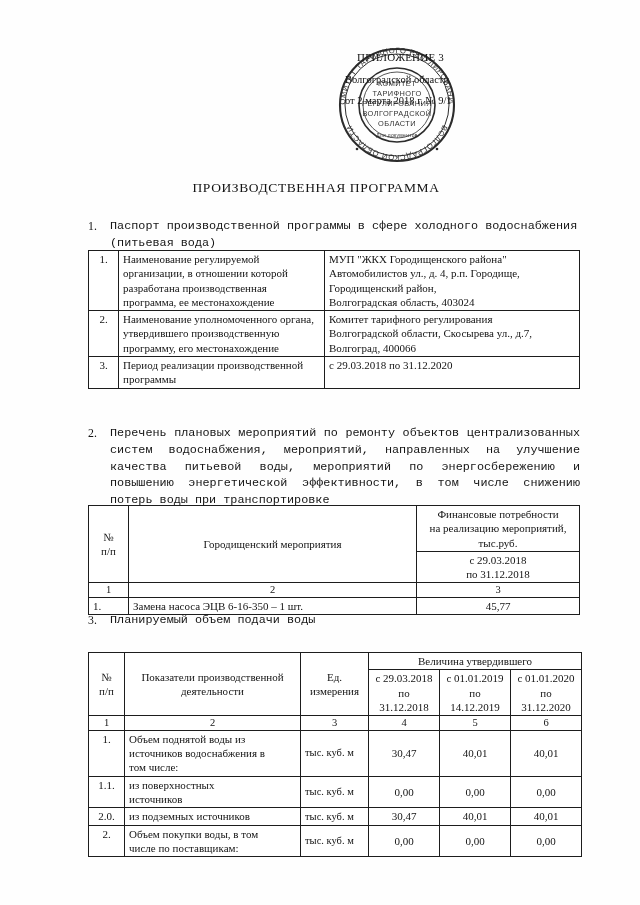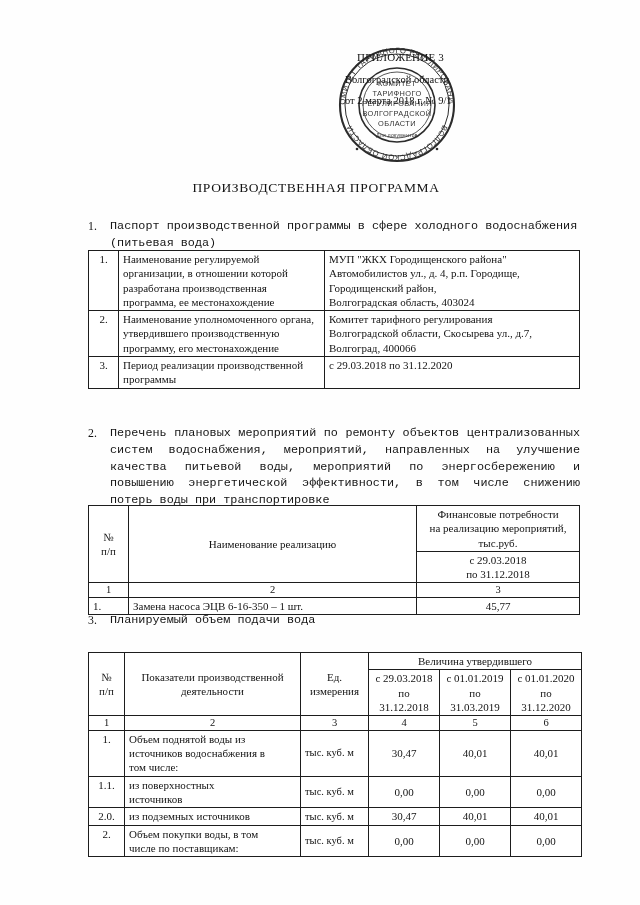--- a/index.html
+++ b/index.html
@@ -228,21 +228,21 @@
   <table class="doc" id="table-measures">
     <colgroup>
       <col class="col-n">
         <col class="col-name">
         <col class="col-fin">
     </colgroup>
     <thead>
       <tr>
         <th rowspan="2" class="sub">№
 п/п</th>
-        <th rowspan="2" class="sub">Наименование реализацию</th>
+        <th rowspan="2" class="sub">Городищенский мероприятия</th>
         <th class="sub">Финансовые потребности
 на реализацию мероприятий,
 тыс.руб.</th>
       </tr>
       <tr>
         <th class="sub">с 29.03.2018
 по 31.12.2018</th>
       </tr>
       <tr class="numrow">
         <td class="c">1</td>
@@ -254,21 +254,21 @@
       <tr>
         <td class="idx">1.</td>
         <td class="m">Замена насоса ЭЦВ 6-16-350 – 1 шт.</td>
         <td class="c m">45,77</td>
       </tr>
     </tbody>
   </table>
 
   <div class="para" id="para-3">
     <span class="num">3.</span>
-    <span class="txt">Планируемый объем подачи вода</span>
+    <span class="txt">Планируемый объем подачи воды</span>
   </div>
 
   <table class="doc" id="table-volumes">
     <colgroup>
       <col class="col-n">
         <col class="col-ind">
         <col class="col-un">
       <col class="col-p">
         <col class="col-p">
         <col class="col-p">
@@ -280,21 +280,21 @@
         <th rowspan="2" class="sub">Показатели производственной
 деятельности</th>
         <th rowspan="2" class="sub">Ед.
 измерения</th>
         <th colspan="3">Величина утвердившего</th>
       </tr>
       <tr>
         <th class="sub">с 29.03.2018
 по 31.12.2018</th>
         <th class="sub">с 01.01.2019
-по 31.03.2019</th>
+по 14.12.2019</th>
         <th class="sub">с 01.01.2020
 по 31.12.2020</th>
       </tr>
       <tr class="numrow">
         <td class="c">1</td>
         <td class="c">2</td>
         <td class="c">3</td>
         <td class="c">4</td>
         <td class="c">5</td>
         <td class="c">6</td>

